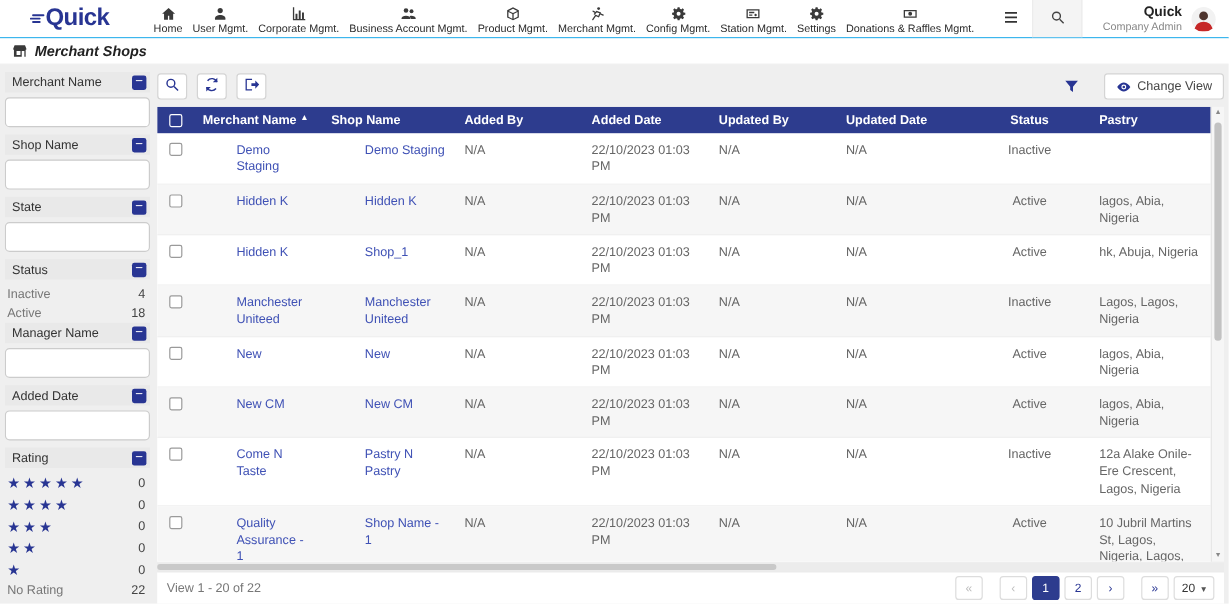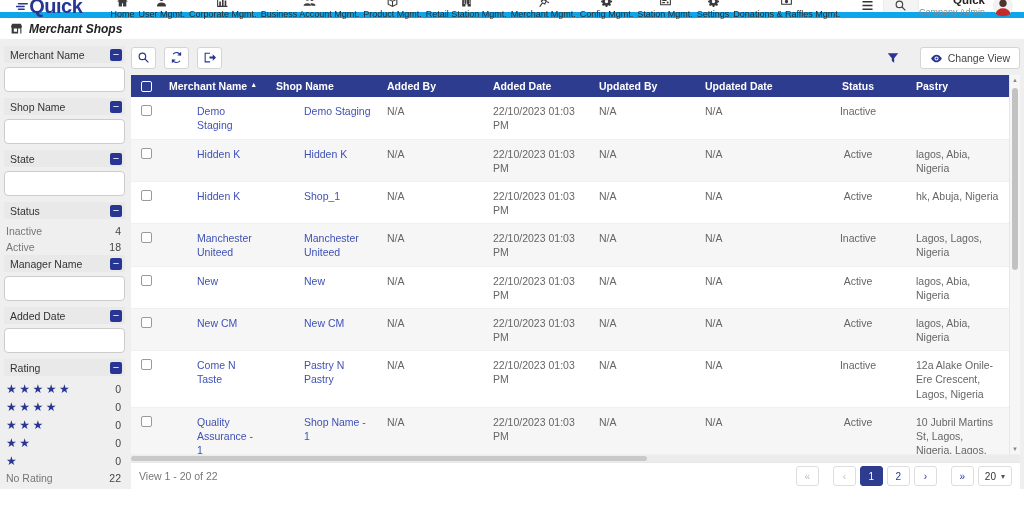--- a/index.html
+++ b/index.html
@@ -1,20 +1,20 @@
 <!DOCTYPE html>
 <html><head>
 <meta charset="utf-8">
 <style>
   * { box-sizing: border-box; margin: 0; padding: 0; }
   html,body { width:1024px; height:505px; overflow:hidden; }
   body { font-family:"Liberation Sans", sans-serif; font-size:11px; color:#333; background:#fff; }
 
   
-  .topnav { height:18px; display:flex; align-items:stretch; background:#fff; border-bottom:6px solid #0ea5e9; }
+  .topnav { height:32px; display:flex; align-items:stretch; background:#fff; border-bottom:1px solid #0ea5e9; }
   .logo { width:116px; display:flex; align-items:center; justify-content:center; gap:1px; }
   .logo-lines { margin-right:-3px; margin-top:2px; }
   .logo-text { font-size:20px; font-weight:bold; color:#283593; letter-spacing:-0.5px; }
   .nav-items { flex:1; display:flex; align-items:center; justify-content:space-between; padding:0 10px; }
   .nav-item { display:flex; flex-direction:column; align-items:center; gap:1px; cursor:pointer; padding:2px 2px 0; }
   .nav-item .nicon { height:13px; color:#3a3a3a; line-height:0; }
   .nav-item .nlabel { font-size:9px; color:#2b2b2b; white-space:nowrap; }
   .burger { width:36px; display:flex; align-items:center; justify-content:center; color:#333; }
   .search-zone { width:42px; background:#f4f4f4; display:flex; align-items:center; justify-content:center; color:#444; border-left:1px solid #ececec; border-right:1px solid #ececec; }
   .user-zone { width:122px; display:flex; align-items:center; justify-content:flex-end; gap:7px; padding-right:10px; }
@@ -127,26 +127,20 @@
         <span class="nlabel">Business Account Mgmt.</span>
       </div>
 
       <div class="nav-item">
         <span class="nicon"><svg viewBox="0 0 24 24" width="13" height="13">
             <path fill="currentColor" d="M12 2 3 6.5v11L12 22l9-4.5v-11zM12 4.2l6.5 3.3L12 10.8 5.5 7.5zM5 9.2l6 3v7.3l-6-3zm8 10.3v-7.3l6-3v7.3z"></path>
           </svg></span>
         <span class="nlabel">Product Mgmt.</span>
       </div>
 
-      <div class="nav-item">
-        <span class="nicon"><svg viewBox="0 0 24 24" width="13" height="13">
-            <path fill="currentColor" fill-rule="evenodd" d="M4 21V3h11v5h5v13zM7 6h2v2H7zm4 0h2v2h-2zM7 10h2v2H7zm4 0h2v2h-2zm6 0h2v2h-2zM7 14h2v2H7zm4 0h2v2h-2zm6 0h2v2h-2zM10 17h4v4h-4z"></path>
-          </svg></span>
-        <span class="nlabel">Retail Station Mgmt.</span>
-      </div>
 
       <div class="nav-item">
         <span class="nicon"><svg viewBox="0 0 24 24" width="13" height="13">
             <circle cx="14.5" cy="4" r="2.2" fill="currentColor"></circle>
             <path fill="none" stroke="currentColor" stroke-width="2" stroke-linecap="round" d="M5.5 21l4.5-6.5 4.5 2 2.5-6-5.5-2-3.5 4M8.5 9.5 6 8m12 4.5 3.5 1.5"></path>
           </svg></span>
         <span class="nlabel">Merchant Mgmt.</span>
       </div>
 
       <div class="nav-item">

